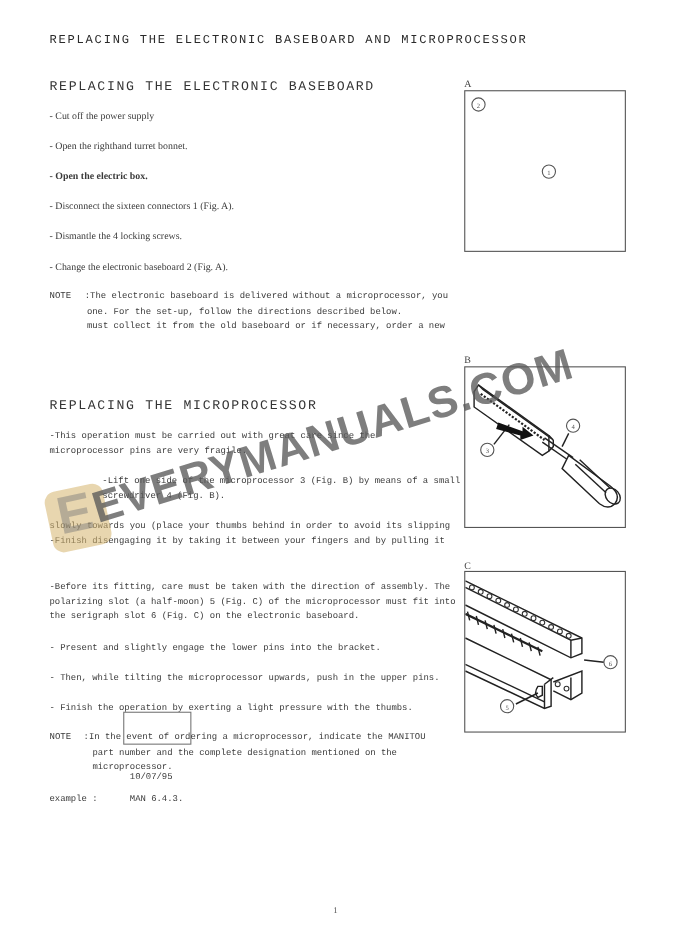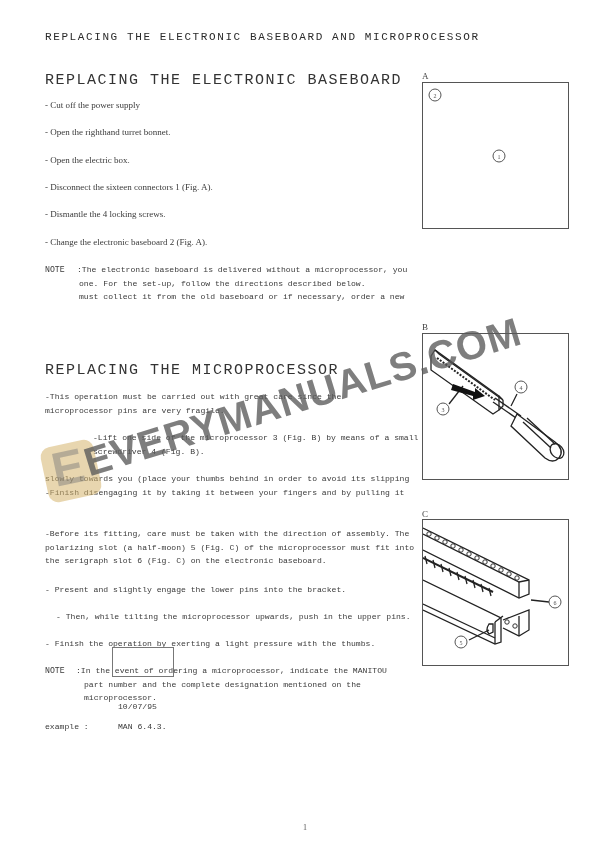--- a/index.html
+++ b/index.html
@@ -1,20 +1,20 @@
 <!DOCTYPE html>
 <html><head>
   <meta charset="utf-8">
   <style>
     html, body { margin: 0; padding: 0; background: #ffffff; }
     body { width: 612px; height: 864px; position: relative; overflow: hidden;
            font-family: "Liberation Mono", "DejaVu Sans Mono", monospace; color: #333; }
     .abs { position: absolute; }
     .title { left: 45px; top: 31px; font-size: 11px; letter-spacing: 1.6px; color: #2a2a2a; white-space: nowrap; }
-    .h2 { font-size: 15px; letter-spacing: 1.5px; color: #333; white-space: nowrap; }
+    .h2 { font-size: 12px; letter-spacing: 1.5px; color: #333; white-space: nowrap; }
     .step { font-family: "Liberation Serif", "DejaVu Serif", serif; font-size: 9px; color: #3a3a3a; white-space: nowrap; }
     .para { font-family: "Liberation Mono", monospace; font-size: 8.1px; line-height: 13.5px; color: #3a3a3a; text-align: justify; }
     .para .line { display: block; white-space: nowrap; }
     .note-label { font-family: "Liberation Mono", monospace; font-size: 8.2px; color: #3a3a3a; }
     .figlabel { font-family: "Liberation Serif", serif; font-size: 9px; color: #444; }
     .figbox { border: 1px solid #555; background: #fff; }
     .pagenum { font-family: "Liberation Serif", serif; font-size: 8px; color: #555; }
     .watermark { font-family: "Liberation Sans", sans-serif; font-weight: bold; color: rgba(90,90,90,0.78);
                  font-size: 40px; letter-spacing: 1px; white-space: nowrap;
                  transform-origin: left bottom; transform: rotate(-17deg); }
@@ -24,21 +24,21 @@
   </style>
 </head>
 <body>
 
 <div class="abs title">REPLACING THE ELECTRONIC BASEBOARD AND MICROPROCESSOR</div>
 
 <div class="abs h2" style="left:45px; top:72px;">REPLACING THE ELECTRONIC BASEBOARD</div>
 
 <div class="abs step" style="left:45px; top:100px;">- Cut off the power supply</div>
 <div class="abs step" style="left:45px; top:127px;text-align:center;">- Open the righthand turret bonnet.</div>
-<div class="abs step" style="left:45px; top:155px;">- Open the electric box.</div>
+<div class="abs step" style="left:45px; top:155px;font-weight:bold;">- Open the electric box.</div>
 <div class="abs step" style="left:45px; top:182px;">- Disconnect the sixteen connectors 1 (Fig. A).</div>
 <div class="abs step" style="left:45px; top:209px;">- Dismantle the 4 locking screws.</div>
 <div class="abs step" style="left:45px; top:237px;">- Change the electronic baseboard 2 (Fig. A).</div>
 
 <div class="abs note-label" style="left:45px; top:265px;">NOTE</div>
 <div class="abs para" style="left:77px; top:263px; width:314px;">
   <span class="line">:The electronic baseboard is delivered without a microprocessor, you</span>
   <span class="line" style="padding-left:2px;">one. For the set-up, follow the directions described below.</span>
   <span class="line" style="padding-left:2px;">must collect it from the old baseboard or if necessary, order a new</span>
 </div>
@@ -58,21 +58,21 @@
   <span class="line">-Finish disengaging it by taking it between your fingers and by pulling it</span>
 </div>
 <div class="abs para" style="left:45px; top:527px; width:348px;">
   <span class="line">-Before its fitting, care must be taken with the direction of assembly. The</span>
   <span class="line"> polarizing slot (a half-moon) 5 (Fig. C) of the microprocessor must fit into</span>
   <span class="line"> the serigraph slot 6 (Fig. C) on the electronic baseboard.</span>
 </div>
 <div class="abs para" style="left:45px; top:583px;">
   <span class="line">- Present and slightly engage the lower pins into the bracket.</span>
 </div>
-<div class="abs para" style="left:45px; top:610px;margin-left:11px;">
+<div class="abs para" style="left:45px; top:610px;">
   <span class="line">- Then, while tilting the microprocessor upwards, push in the upper pins.</span>
 </div>
 <div class="abs para" style="left:45px; top:637px;">
   <span class="line">- Finish the operation by exerting a light pressure with the thumbs.</span>
 </div>
 
 <div class="abs hl-box" style="left:112px; top:647px; width:60px; height:28px;"></div>
 
 <div class="abs note-label" style="left:45px; top:666px;">NOTE</div>
 <div class="abs para" style="left:76px; top:664px; width:316px;">

